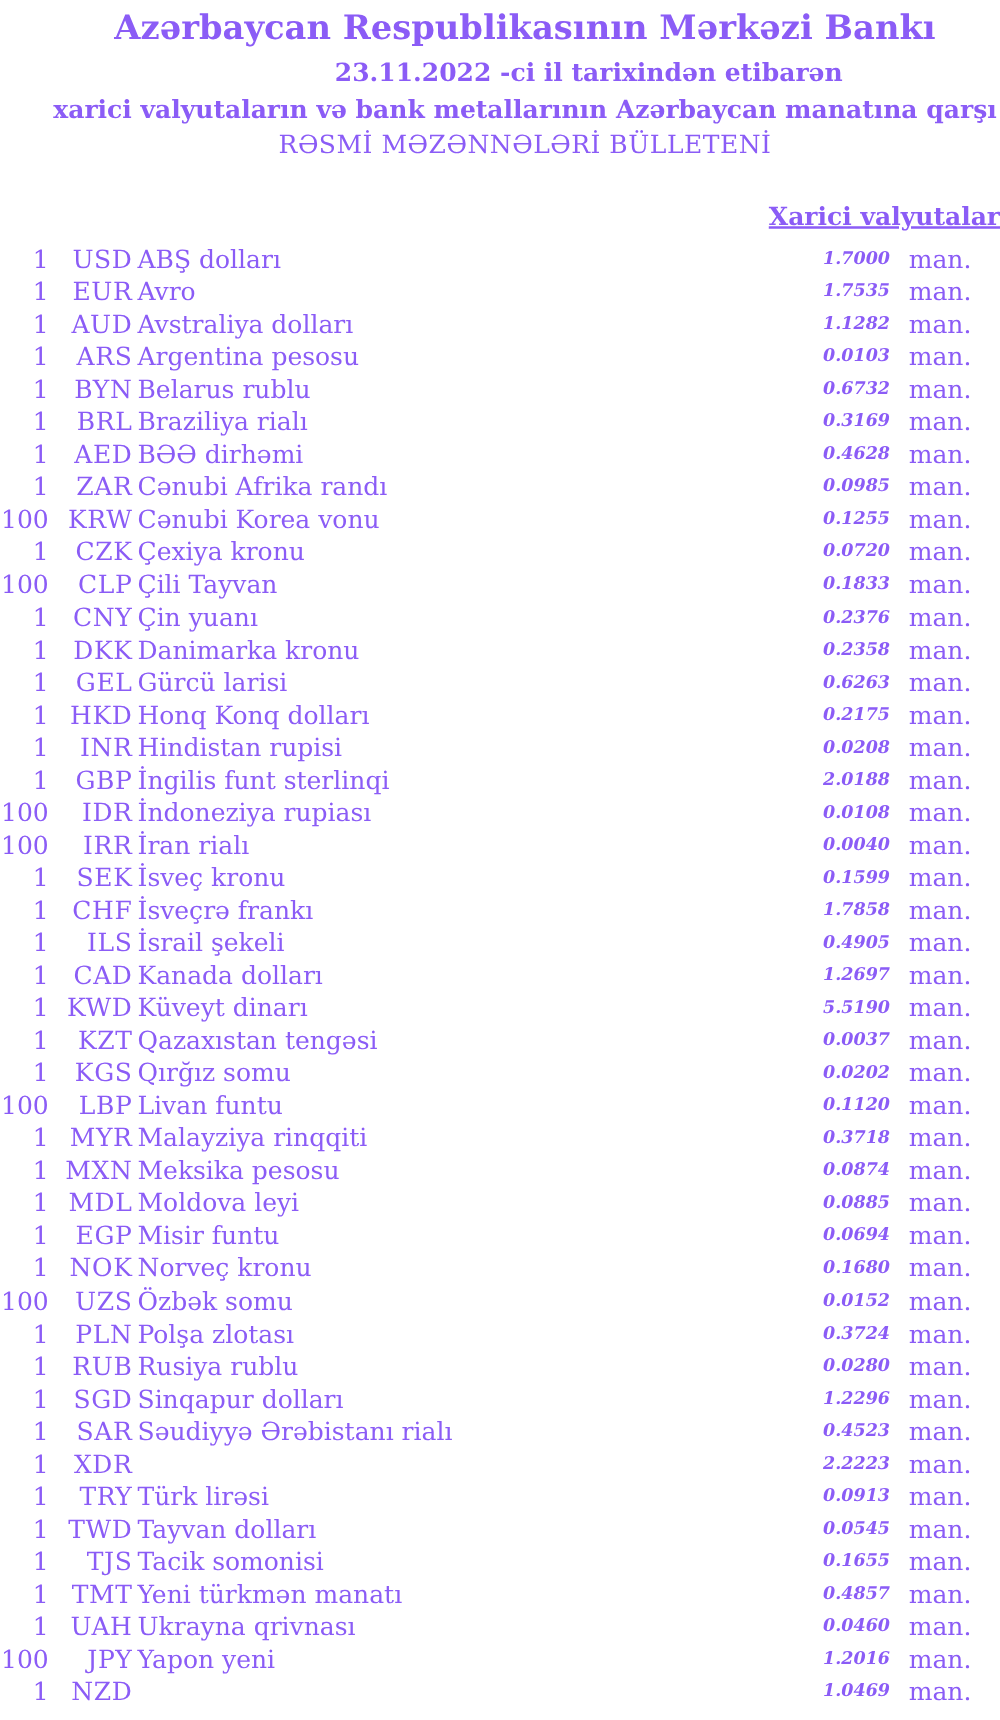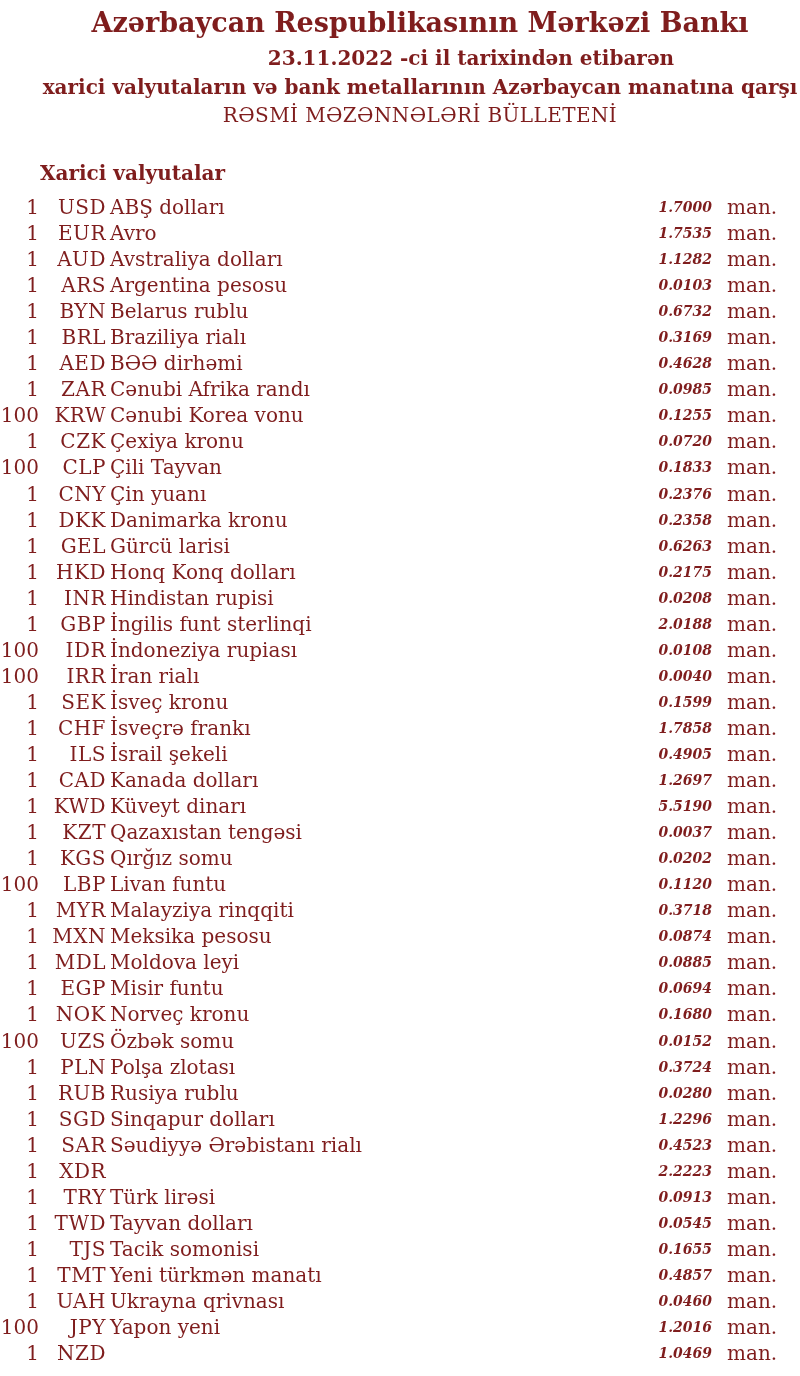--- a/index.html
+++ b/index.html
@@ -1,21 +1,21 @@
 <!DOCTYPE html>
 <html><head>
 <meta charset="utf-8">
 <style>
   html, body { margin: 0; padding: 0; background: #ffffff; }
   .page {
     position: relative;
     width: 800px;
     height: 1376px;
     background: #ffffff;
-    color: #7f1d1d;
+    color: #8b5cf6;
     font-family: "DejaVu Serif", "Liberation Serif", serif;
     overflow: hidden;
   }
   .header {
     padding-top: 7px;
     padding-left: 40px; 
     text-align: center;
   }
   .bank-name {
     font-size: 27px;
@@ -41,23 +41,24 @@
     font-weight: 400;
     line-height: 26px;
     margin-top: 3px;
     letter-spacing: 0.4px;
   }
   .section-title {
     position: absolute;
     top: 161px;
     left: 40px;
     width: 760px;
-    text-align: left;
+    text-align: right;
     font-size: 20px;
     font-weight: 700;
+    text-decoration: underline;
   }
   .rates {
     position: absolute;
     top: 194px;
     left: 0;
     width: 800px;
   }
   .row {
     position: relative;
     height: 26.05px;

